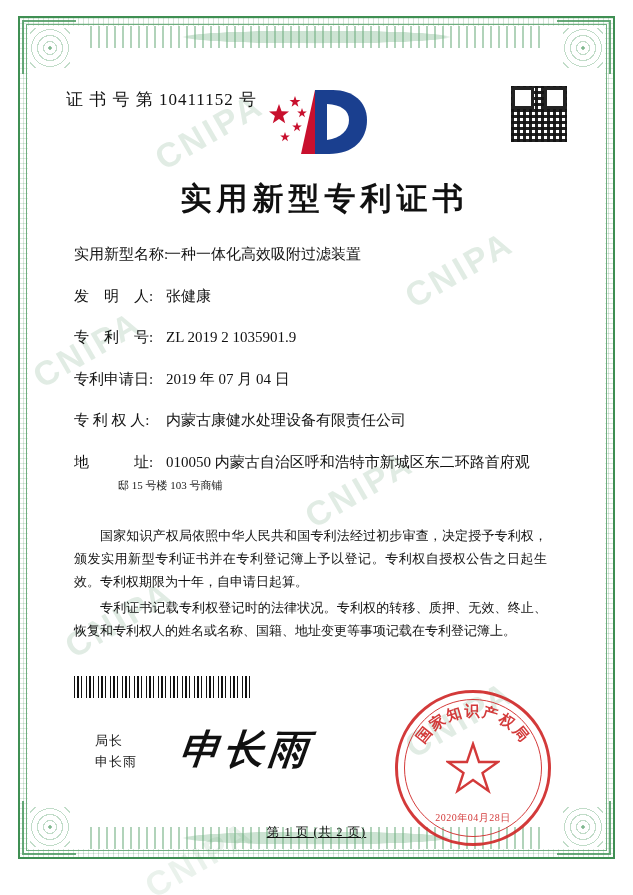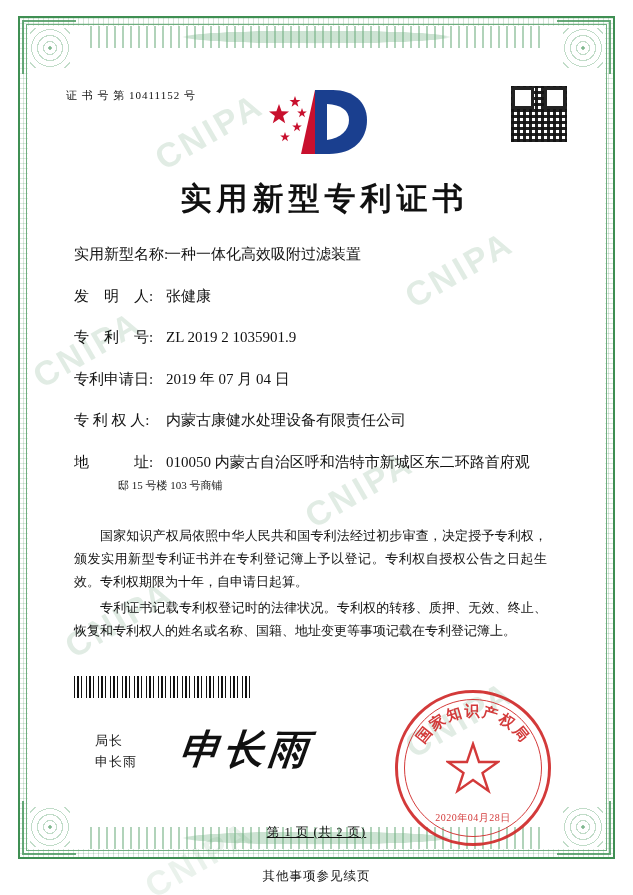--- a/index.html
+++ b/index.html
@@ -116,21 +116,21 @@
   .wm.w4 { left: 300px; top: 470px; }
   .wm.w5 { left: 60px;  top: 600px; }
   .wm.w6 { left: 400px; top: 700px; }
   .wm.w7 { left: 140px; top: 840px; opacity:.7 }
 
   
   .cert-no {
     position: absolute;
     left: 66px;
     top: 88px;
-    font-size: 11px;
+    font-size: 17px;
     letter-spacing: 1px;
     color: #111;
   }
   .qr {
     position: absolute;
     right: 66px;
     top: 86px;
     width: 56px;
     height: 56px;
     background-color: #fff;
@@ -435,15 +435,14 @@
         <textPath href="#arcTop" startOffset="50%" text-anchor="middle">国家知识产权局</textPath>
       </text>
     </svg>
     <svg class="seal-star" viewBox="0 0 54 54">
       <polygon points="27,3 33,21 52,21 36.5,32 42.5,50 27,39 11.5,50 17.5,32 2,21 21,21" fill="none" stroke="#d02a2a" stroke-width="2.4"></polygon>
     </svg>
     <div class="seal-date">2020年04月28日</div>
   </div>
 
   <div class="page-num">第 1 页 (共 2 页)</div>
-  <div class="footer-note">其他事项参见续页</div>
 
 </div>
 
 </body></html>

